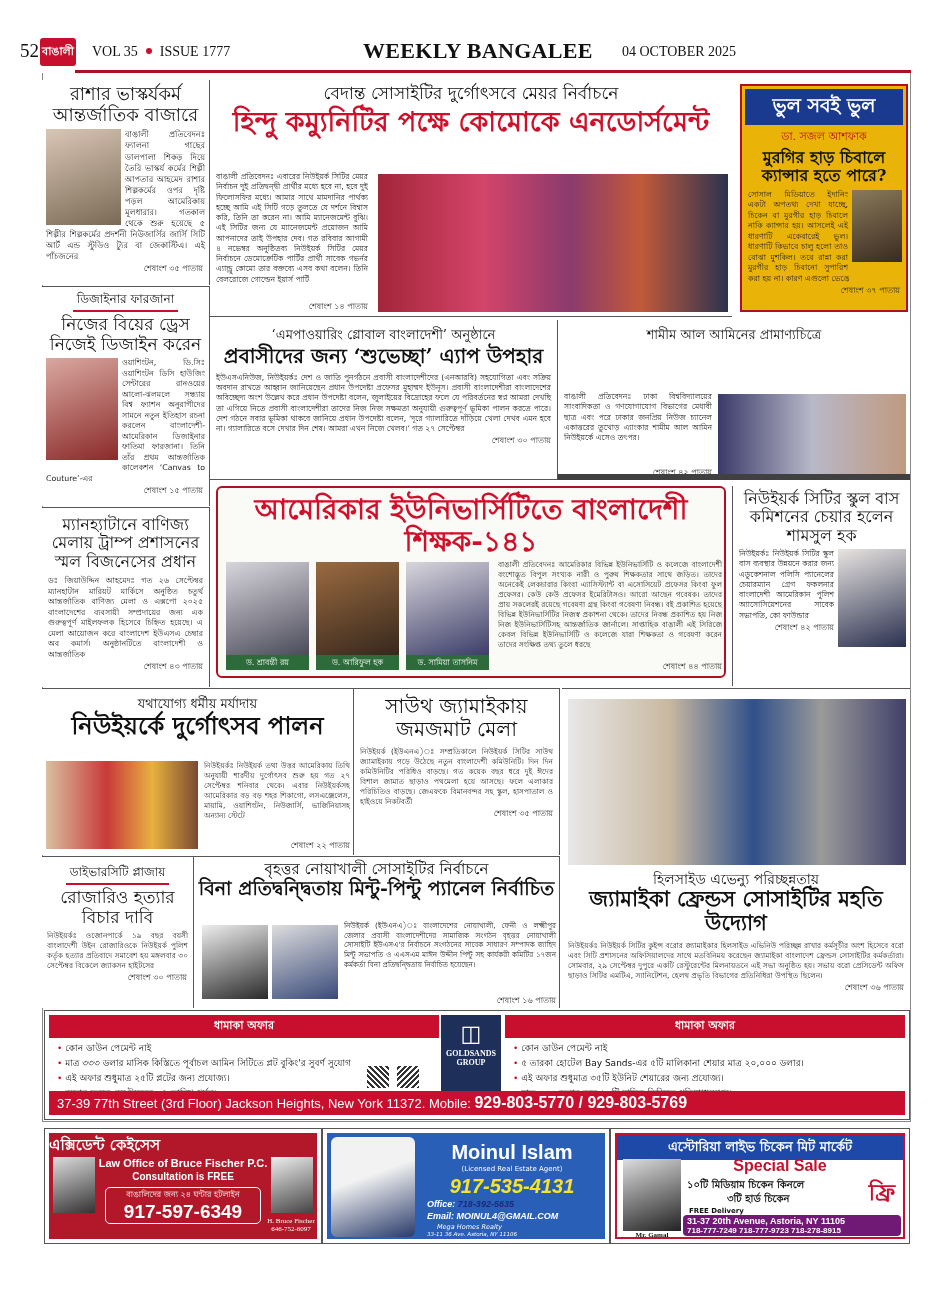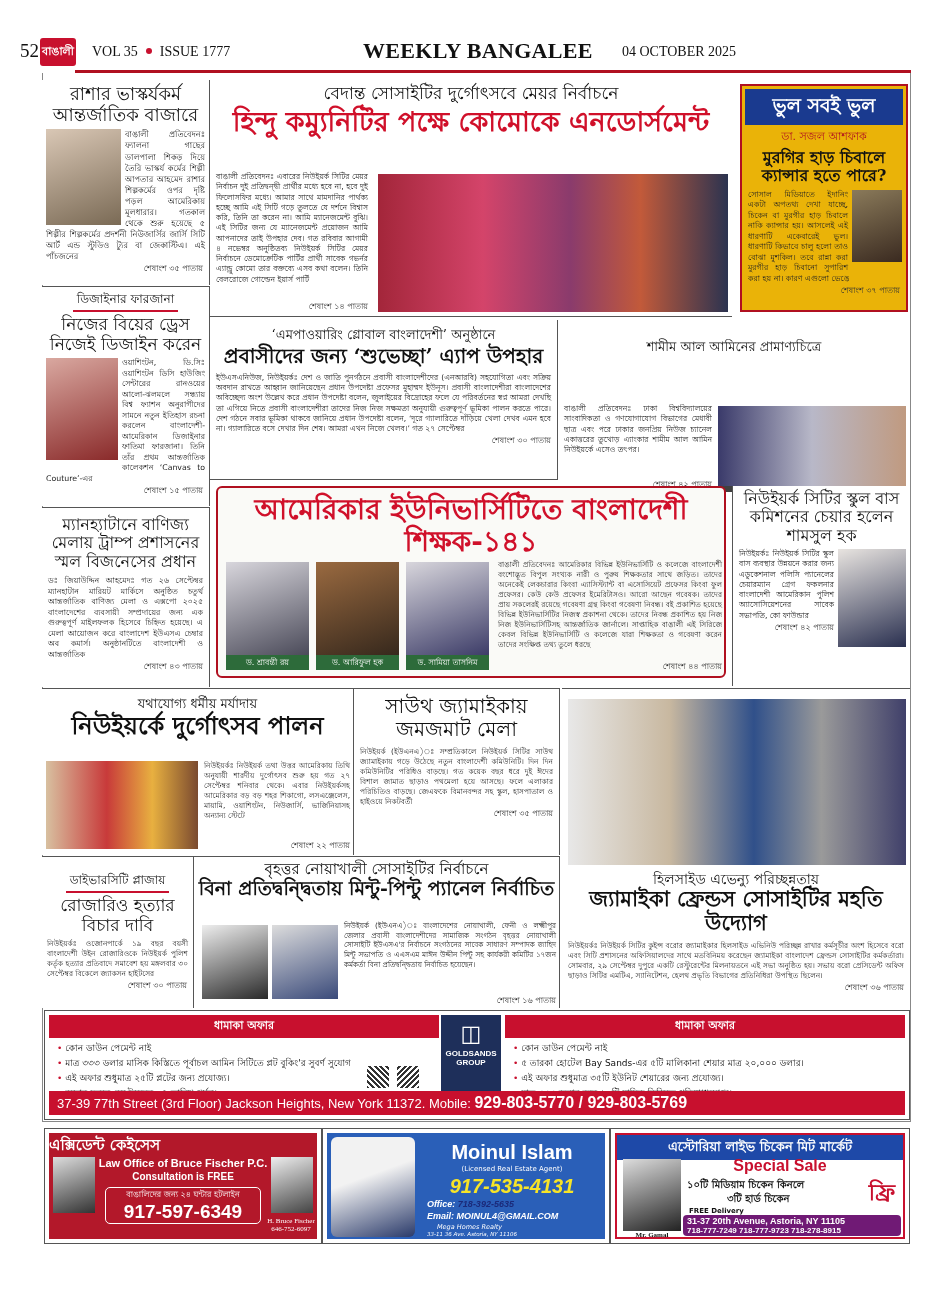--- a/index.html
+++ b/index.html
@@ -72,21 +72,21 @@
   <div class="cont" style="padding-right:6px;">শেষাংশ ১৫ পাতায়</div>
 </div>
 
 <div class="box" style="left:210px;top:320px;width:348px;height:160px;border:none;border-right:1px solid #555;border-bottom:1px solid #555;">
   <div class="hd" style="font-size:13px;margin-top:8px;">‘এমপাওয়ারিং গ্লোবাল বাংলাদেশী’ অনুষ্ঠানে</div>
   <div class="hd" style="font-size:20px;font-weight:bold;margin-top:2px;">প্রবাসীদের জন্য ‘শুভেচ্ছা’ এ্যাপ উপহার</div>
   <div class="body" style="padding:5px 6px 0 6px;font-size:7.6px;">ইউএসএনিউজ, নিউইয়র্কঃ দেশ ও জাতি পুনর্গঠনে প্রবাসী বাংলাদেশীদের (এনআরবি) সহযোগিতা এবং সক্রিয় অবদান রাখতে আহ্বান জানিয়েছেন প্রধান উপদেষ্টা প্রফেসর মুহাম্মদ ইউনূস। প্রবাসী বাংলাদেশীরা বাংলাদেশের অবিচ্ছেদ্য অংশ উল্লেখ করে প্রধান উপদেষ্টা বলেন, জুলাইয়ের বিদ্রোহের ফলে যে পরিবর্তনের স্বপ্ন আমরা দেখছি তা এগিয়ে নিতে প্রবাসী বাংলাদেশীরা তাদের নিজ নিজ সক্ষমতা অনুযায়ী গুরুত্বপূর্ণ ভূমিকা পালন করতে পারে। দেশ গঠনে সবার ভূমিকা থাকবে জানিয়ে প্রধান উপদেষ্টা বলেন, ‘দূরে গ্যালারিতে দাঁড়িয়ে খেলা দেখব এমন হবে না। গ্যালারিতে বসে দেখার দিন শেষ। আমরা এখন নিজে খেলব।’ গত ২৭ সেপ্টেম্বর</div>
   <div class="cont" style="padding-right:6px;">শেষাংশ ৩০ পাতায়</div>
 </div>
 
-<div class="box" style="left:558px;top:332px;width:352px;height:160px;border:none;border-bottom:6px solid #404040;">
+<div class="box" style="left:558px;top:320px;width:352px;height:160px;border:none;border-bottom:6px solid #404040;">
   <div class="hd" style="font-size:13px;margin-top:8px;">শামীম আল আমিনের প্রামাণ্যচিত্রে</div>
   <div class="body" style="position:absolute;left:6px;top:72px;width:148px;font-size:7.6px;">বাঙালী প্রতিবেদনঃ ঢাকা বিশ্ববিদ্যালয়ের সাংবাদিকতা ও গণযোগাযোগ বিভাগের মেধাবী ছাত্র এবং পরে ঢাকার জনপ্রিয় নিউজ চ্যানেল একাত্তরের তুখোড় এ্যাংকার শামীম আল আমিন নিউইয়র্কে এসেও তৎপর।</div>
   <div class="cont" style="position:absolute;left:6px;top:146px;width:148px;">শেষাংশ ৪২ পাতায়</div>
   <div class="img" style="position:absolute;left:160px;top:74px;width:188px;height:82px;background:linear-gradient(90deg,#3a3a6a,#b8b8c8 50%,#c09a80);"></div>
 </div>
 
 <div class="box" style="left:42px;top:507px;width:168px;height:180px;border:none;border-right:1px solid #555;border-top:1px solid #555;">
   <div class="hd" style="font-size:16px;margin-top:8px;">ম্যানহ্যাটানে বাণিজ্য মেলায় ট্রাম্প প্রশাসনের স্মল বিজনেসের প্রধান</div>
   <div class="body" style="padding:5px 6px 0 6px;font-size:7.8px;">ডঃ জিয়াউদ্দিন আহমেদঃ গত ২৬ সেপ্টেম্বর ম্যানহাটান মারিয়ট মার্কিসে অনুষ্ঠিত চতুর্থ আন্তর্জাতিক বাণিজ্য মেলা ও এক্সপো ২০২৫ বাংলাদেশের ব্যবসায়ী সম্প্রদায়ের জন্য এক গুরুত্বপূর্ণ মাইলফলক হিসেবে চিহ্নিত হয়েছে। এ মেলা আয়োজন করে বাংলাদেশ ইউএসএ চেম্বার অব কমার্স। অনুষ্ঠানটিতে বাংলাদেশী ও আন্তর্জাতিক</div>
   <div class="cont" style="padding-right:6px;">শেষাংশ ৪৩ পাতায়</div>
@@ -130,21 +130,21 @@
 
 <div class="box" style="left:562px;top:688px;width:348px;height:320px;border:none;border-top:1px solid #555;">
   <div class="img" style="margin:10px 4px 0 6px;height:166px;background:linear-gradient(90deg,#e8e8e8 0%,#c8b8a0 30%,#30508a 55%,#9a9a9a 75%,#40406a 100%);"></div>
   <div class="hd" style="font-size:14px;margin-top:6px;">হিলসাইড এভেন্যু পরিচ্ছন্নতায়</div>
   <div class="hd" style="font-size:21px;font-weight:bold;">জ্যামাইকা ফ্রেন্ডস সোসাইটির মহতি উদ্যোগ</div>
   <div class="body" style="padding:6px 6px 0 6px;font-size:7.4px;">নিউইয়র্কঃ নিউইয়র্ক সিটির কুইন্স বরোর জ্যামাইকার হিলসাইড এভিনিউ পরিচ্ছন্ন রাখার কর্মসূচীর অংশ হিসেবে বরো এবং সিটি প্রশাসনের অফিসিয়ালদের সাথে মতবিনিময় করেছেন জ্যামাইকা বাংলাদেশ ফ্রেন্ডস সোসাইটির কর্মকর্তারা। সোমবার, ২৯ সেপ্টেম্বর দুপুরে একটি রেস্টুরেন্টের মিলনায়তনে এই সভা অনুষ্ঠিত হয়। সভায় বরো প্রেসিডেন্ট অফিস ছাড়াও সিটির এমটিএ, স্যানিটেশন, হেলথ প্রভৃতি বিভাগের প্রতিনিধিরা উপস্থিত ছিলেন।</div>
   <div class="cont" style="padding-right:6px;">শেষাংশ ৩৬ পাতায়</div>
 </div>
 
 <div class="box" style="left:42px;top:856px;width:152px;height:152px;border:none;border-right:1px solid #555;border-top:1px solid #555;">
-  <div class="subhead" style="margin-top:14px;font-size:12px;"><span class="underline-red">ডাইভারসিটি প্লাজায়</span></div>
+  <div class="subhead" style="margin-top:6px;font-size:12px;"><span class="underline-red">ডাইভারসিটি প্লাজায়</span></div>
   <div class="hd" style="font-size:17px;margin-top:3px;">রোজারিও হত্যার বিচার দাবি</div>
   <div class="body" style="padding:4px 5px 0 5px;font-size:7.4px;">নিউইয়র্কঃ ওজোনপার্কে ১৯ বছর বয়সী বাংলাদেশী উইন রোজারিওকে নিউইয়র্ক পুলিশ কর্তৃক হত্যার প্রতিবাদে সমাবেশ হয় মঙ্গলবার ৩০ সেপ্টেম্বর বিকেলে জ্যাকসন হাইটসের</div>
   <div class="cont" style="padding-right:6px;">শেষাংশ ৩০ পাতায়</div>
 </div>
 
 <div class="box" style="left:194px;top:856px;width:366px;height:152px;border:none;border-right:1px solid #555;border-top:1px solid #555;">
   <div class="hd" style="font-size:15px;margin-top:4px;">বৃহত্তর নোয়াখালী সোসাইটির নির্বাচনে</div>
   <div class="hd" style="font-size:19px;font-weight:bold;">বিনা প্রতিদ্বন্দ্বিতায় মিন্টু-পিন্টু প্যানেল নির্বাচিত</div>
   <div class="img" style="position:absolute;left:8px;top:68px;width:66px;height:74px;background:linear-gradient(160deg,#eee,#2a2a2a);"></div>
   <div class="img" style="position:absolute;left:78px;top:68px;width:66px;height:74px;background:linear-gradient(160deg,#ddd,#3a4a7a);"></div>
@@ -159,21 +159,21 @@
       <li>কোন ডাউন পেমেন্ট নাই</li>
       <li>মাত্র ৩৩৩ ডলার মাসিক কিস্তিতে পূর্বাচল আমিন সিটিতে প্লট বুকিং'র সুবর্ণ সুযোগ</li>
       <li>এই অফার শুধুমাত্র ২৫টি প্লটের জন্য প্রযোজ্য।</li>
       <li>অফার চলবে সেপ্টেম্বরের ০৭ তারিখ পর্যন্ত।</li>
     </ul>
   </div>
   <div style="position:absolute;left:322px;top:55px;width:22px;height:22px;background:repeating-linear-gradient(45deg,#333 0 2px,#fff 2px 4px);"></div>
   <div style="position:absolute;left:352px;top:55px;width:22px;height:22px;background:repeating-linear-gradient(-45deg,#333 0 2px,#fff 2px 4px);"></div>
   <div style="position:absolute;left:396px;top:4px;width:60px;height:80px;background:#1e2f5a;color:#fff;text-align:center;">
     <div style="font-size:22px;margin-top:6px;">◫</div>
-    <div style="font-size:8px;font-weight:bold;font-family:Liberation Sans, sans-serif;line-height:1.1;margin-top:4px;">GOLDSANDS GROUP</div>
+    <div style="font-size:8px;font-weight:bold;font-family:Liberation Serif, serif;line-height:1.1;margin-top:4px;">GOLDSANDS GROUP</div>
   </div>
   <div style="position:absolute;left:392px;top:84px;width:70px;font-size:7px;text-align:center;color:#7a5a10;">goldsandsgroup.com</div>
   <div style="position:absolute;left:460px;top:4px;width:400px;height:84px;">
     <div class="offer-bar">ধামাকা অফার</div>
     <ul class="offer-list">
       <li>কোন ডাউন পেমেন্ট নাই</li>
       <li>৫ তারকা হোটেল Bay Sands-এর ৫টি মালিকানা শেয়ার মাত্র ২০,০০০ ডলার।</li>
       <li>এই অফার শুধুমাত্র ৩৫টি ইউনিট শেয়ারের জন্য প্রযোজ্য।</li>
       <li>মাত্র ৩৩৩ ডলার করে ৬০টি মাসিক কিস্তিতে পরিশোধযোগ্য।</li>
     </ul>

